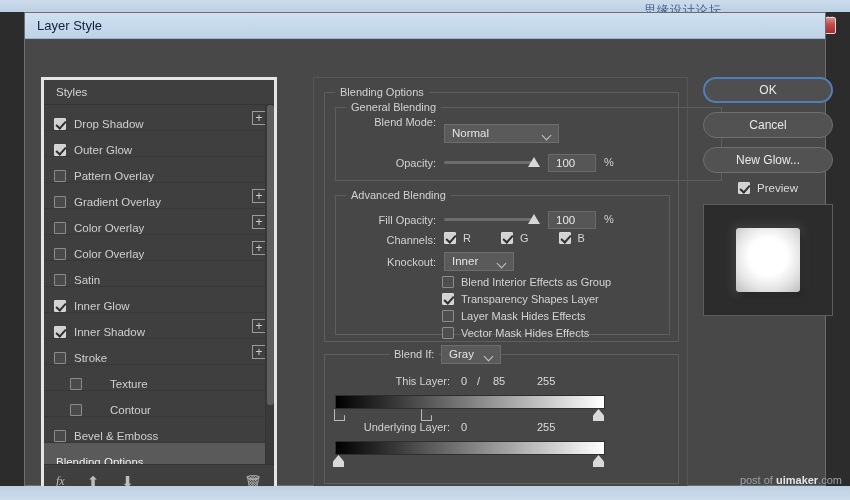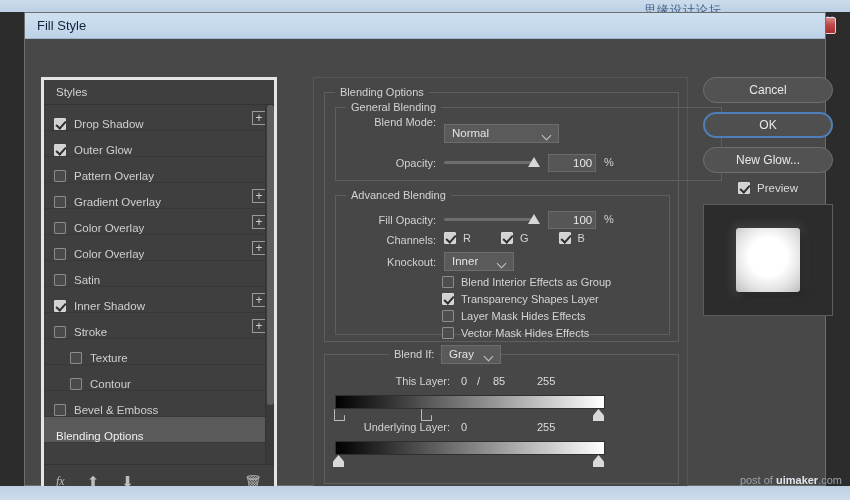--- a/index.html
+++ b/index.html
@@ -74,21 +74,21 @@
     border-bottom: 1px solid #343434; background: #3f3f3f;
   }
   .styles-list { flex: 1; position: relative; overflow: hidden; }
   .srow {
     height: 26px; display: flex; align-items: flex-end;
     padding-left: 10px; padding-right: 8px;
     border-bottom: 1px solid #383838;
     font-size: 11.5px; color: #cfcfcf; position: relative;
   }
   .srow.sel { background: #5a5a5a; color: #efefef; padding-left: 12px; }
-  .srow.indent { padding-left: 26px; }
+  .srow.indent { padding-left: 26px; gap: 20px; }
   .srow .lbl { white-space: nowrap; }
   .cb {
     width: 12px; height: 12px; margin-right: 8px; flex: 0 0 12px;
     border: 1px solid #8d8d8d; background: #4a4a4a; border-radius: 1px;
     position: relative;
   }
   .cb.on { background: #d2d2d2; border-color: #d8d8d8; }
   .cb.on:after {
     content: ""; position: absolute; left: 3px; top: 0px;
     width: 4px; height: 8px; border: solid #2e2e2e;
@@ -136,21 +136,21 @@
     padding-left: 7px; position: relative; display: inline-block;
   }
   .select:after {
     content: ""; position: absolute; right: 8px; top: 7px;
     width: 6px; height: 6px; border: solid #c6c6c6;
     border-width: 0 1px 1px 0; transform: rotate(45deg);
   }
   .numbox {
     background: #565656; border: 1px solid #6a6a6a; color: #e8e8e8;
     font-size: 11.5px; height: 18px; line-height: 16px; text-align: left;
-    padding-left: 24px; display: inline-block;
+    padding-left: 7px; display: inline-block;
   }
   .pct { font-size: 11px; color: #d2d2d2; }
 
   .track {
     height: 3px; background: #6d6d6d; border-radius: 2px; position: relative;
   }
   .knob {
     position: absolute; top: -4px; width: 0; height: 0;
     border-left: 6px solid transparent; border-right: 6px solid transparent;
     border-bottom: 10px solid #d7d7d7;
@@ -211,21 +211,21 @@
 
 <div class="screen">
 
   <div class="wm-top"></div>
   <div class="wm-cn">思缘设计论坛</div>
   <div class="wm-url">WWW.MISSYUAN.COM</div>
   <div class="closebtn">X</div>
 
   <div class="dialog">
     <div class="titlebar">
-      <span class="ttl">Fill Style</span>
+      <span class="ttl">Layer Style</span>
     </div>
     <div class="body">
 
       <div class="styles-pane">
         <div class="styles-head">Styles</div>
         <div class="styles-list" id="styles-list">
             <div class="srow">
               <span class="cb on"></span>
               <span class="lbl">Drop Shadow</span>
               <span class="plus">+</span>
@@ -249,20 +249,24 @@
               <span class="plus">+</span>
             </div>
             <div class="srow">
               <span class="cb"></span>
               <span class="lbl">Color Overlay</span>
               <span class="plus">+</span>
             </div>
             <div class="srow">
               <span class="cb"></span>
               <span class="lbl">Satin</span>
+            </div>
+            <div class="srow">
+              <span class="cb on"></span>
+              <span class="lbl">Inner Glow</span>
             </div>
             <div class="srow">
               <span class="cb on"></span>
               <span class="lbl">Inner Shadow</span>
               <span class="plus">+</span>
             </div>
             <div class="srow">
               <span class="cb"></span>
               <span class="lbl">Stroke</span>
               <span class="plus">+</span>
@@ -389,22 +393,22 @@
 
           <div style="position:absolute; left:10px; top:86px; width:270px;">
             <div class="grad"></div>
             <i class="fullknob" style="position:absolute; left:-2px; top:14px;"></i>
             <i class="fullknob" style="position:absolute; left:258px; top:14px;"></i>
           </div>
         </div>
       </div>
 
       <div class="rpane">
+        <div class="btn primary">OK</div>
         <div class="btn">Cancel</div>
-        <div class="btn primary">OK</div>
         <div class="btn">New Glow...</div>
         <div class="prevline">
           <span class="chk on"></span>
           <span>Preview</span>
         </div>
         <div class="thumb">
           <div class="sq"></div>
         </div>
       </div>
 

